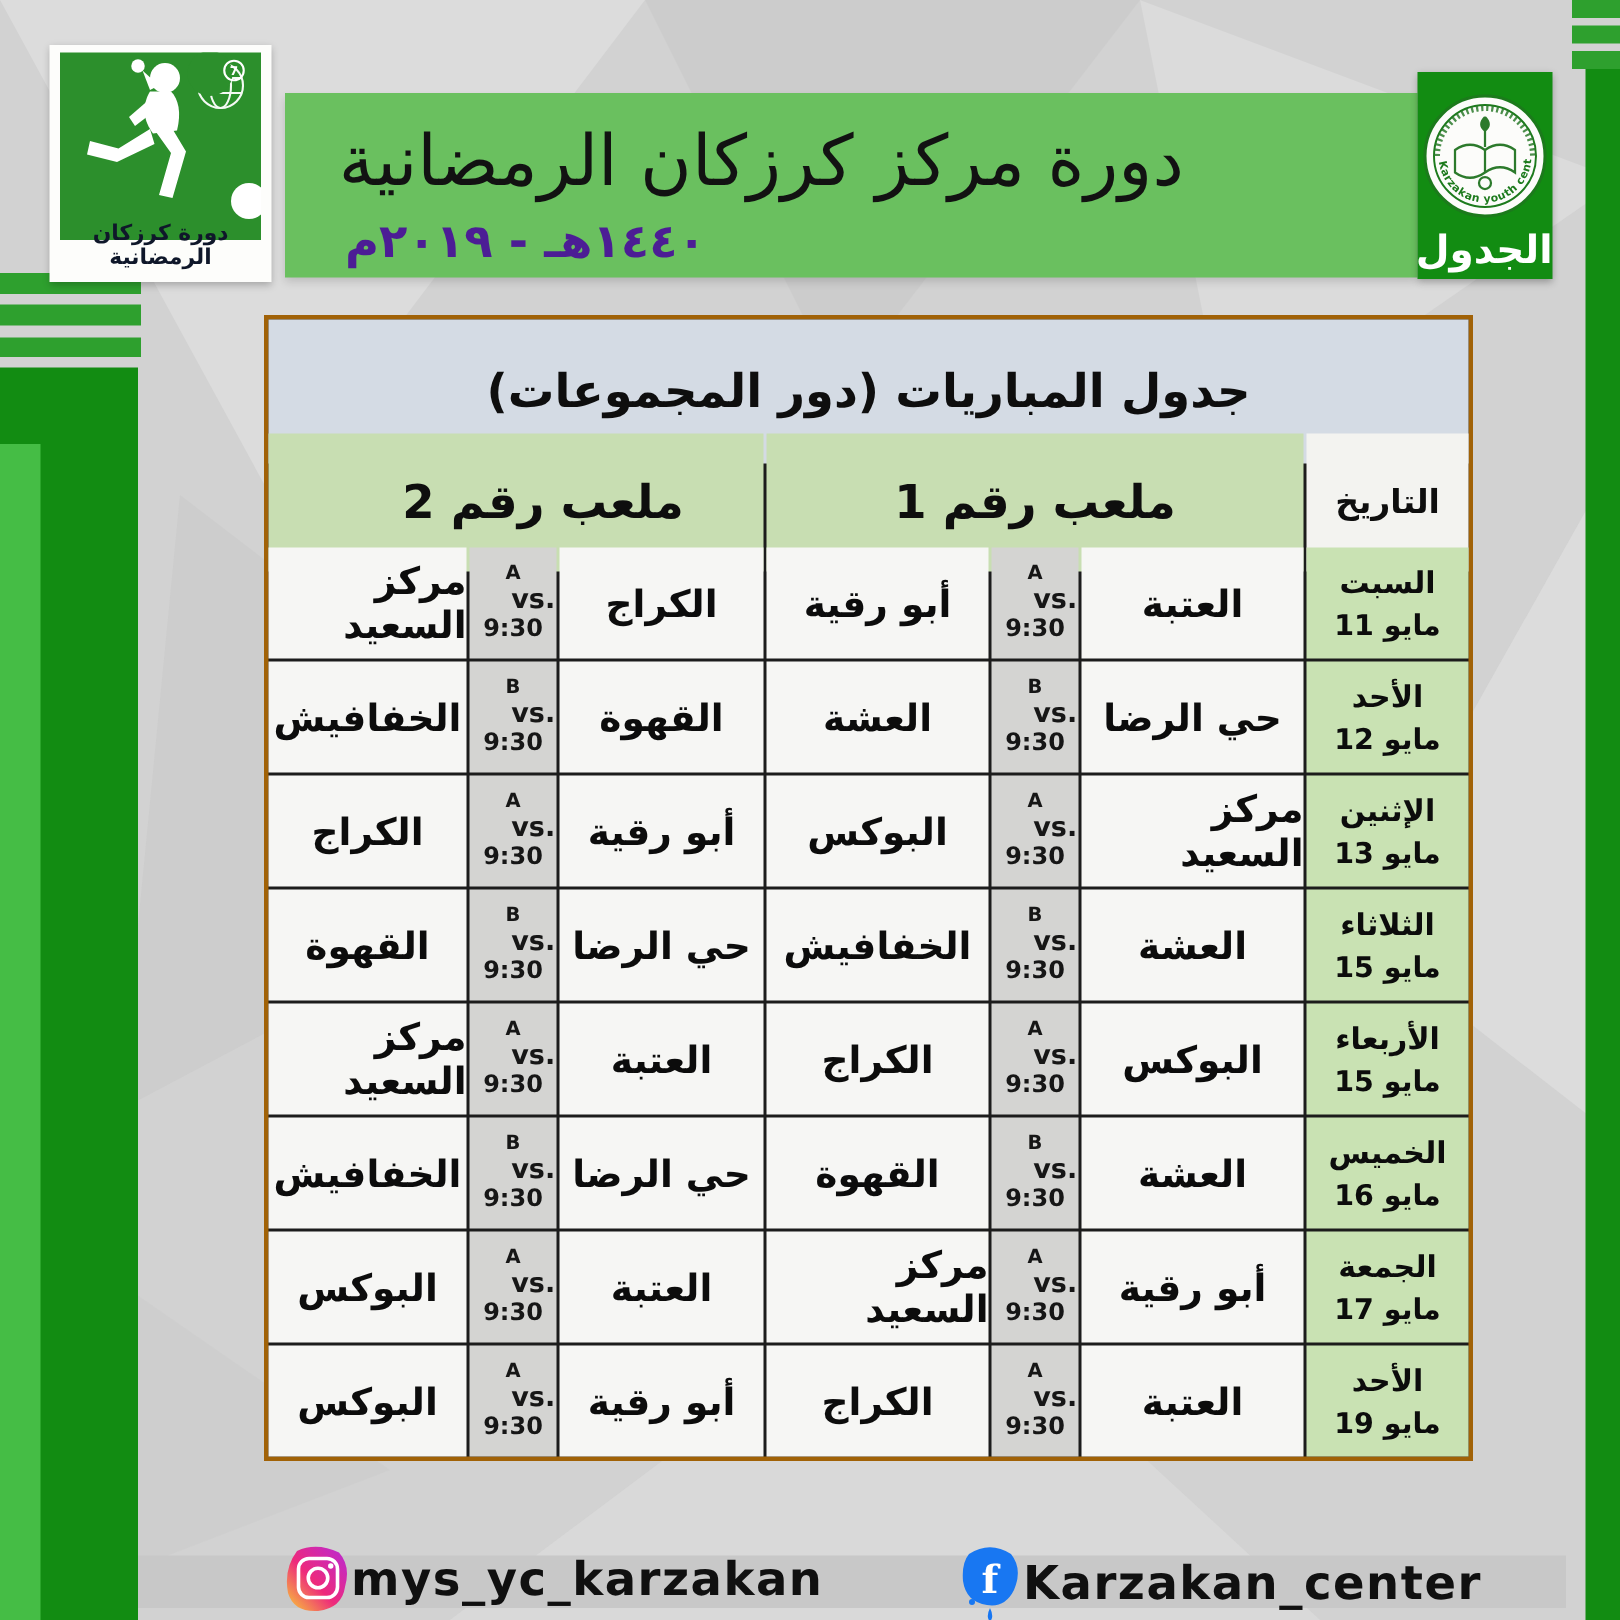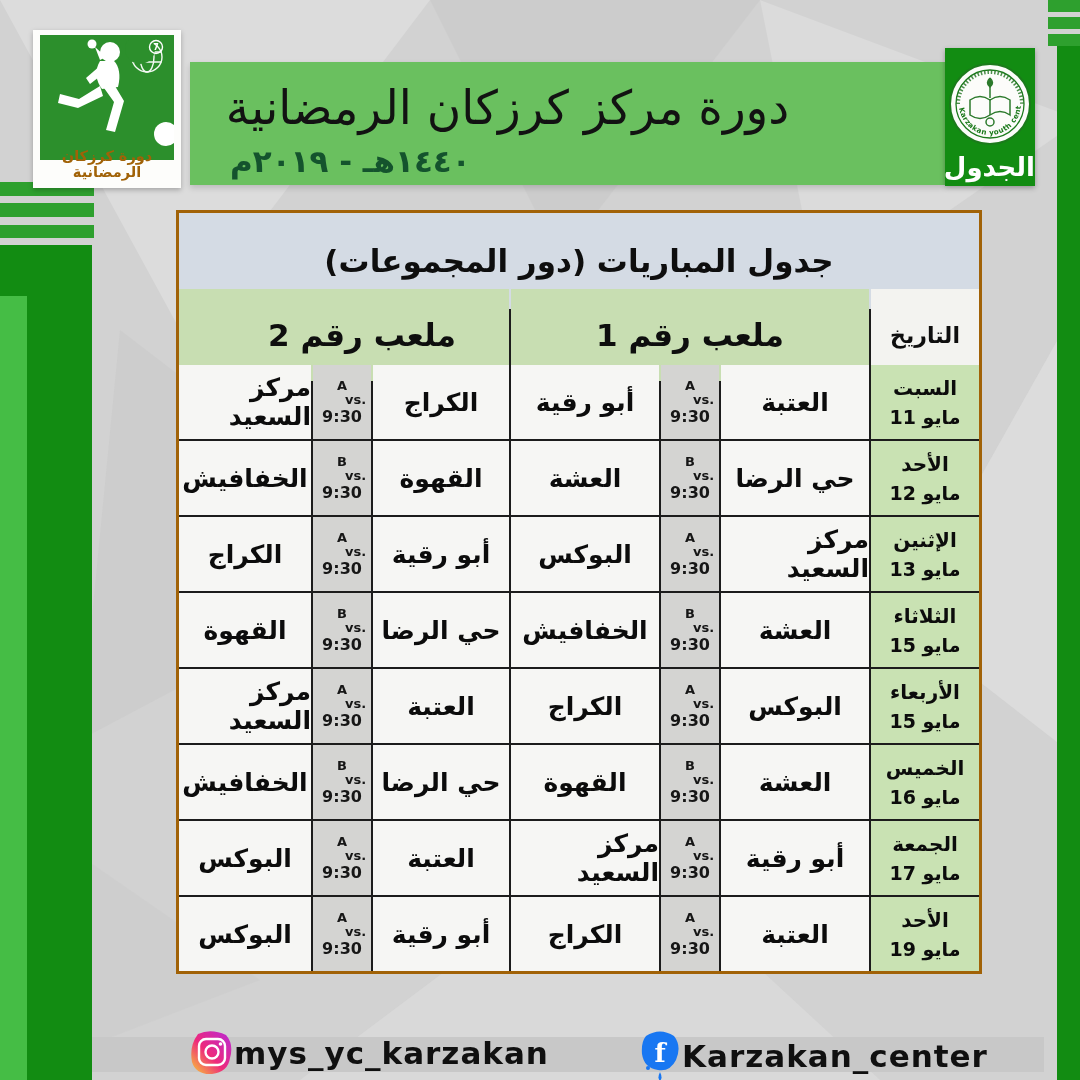--- a/index.html
+++ b/index.html
@@ -27,33 +27,33 @@
     left:190px;top:62px;width:755px;height:123px;background:var(--banner_green);
     box-shadow:0 3px 6px rgba(0,0,0,.15);
   }
   #page-title{
     position:absolute;left:0;right:0;top:18px;text-align:center;
     direction:rtl;font-size:47px;font-weight:normal;color:#121212;
     padding-right:120px;letter-spacing:1px;
   }
   #page-subtitle{
     position:absolute;left:40px;bottom:6px;direction:rtl;
-    font-size:31px;font-weight:bold;color:#14532d;
+    font-size:31px;font-weight:bold;color:#4c1d95;
   }
   
   #tournament-logo-card{
     left:33px;top:30px;width:148px;height:158px;background:#fdfdfb;
     box-shadow:0 2px 5px rgba(0,0,0,.25);
   }
   #logo-green-square{
     position:absolute;left:7px;top:5px;width:134px;height:125px;background:var(--logo_green);
   }
   #logo-caption{
     position:absolute;left:0;right:0;bottom:8px;text-align:center;direction:rtl;
-    font-size:14.5px;font-weight:bold;color:#a16207;
+    font-size:14.5px;font-weight:bold;color:#0f172a;
   }
   
   #center-badge{
     left:945px;top:48px;width:90px;height:138px;background:var(--dark_green);
     box-shadow:0 2px 5px rgba(0,0,0,.3);
   }
   #badge-label{
     position:absolute;left:0;right:0;bottom:4px;text-align:center;direction:rtl;
     color:#fff;font-size:26px;font-weight:bold;margin-top:16px;
   }
@@ -70,21 +70,21 @@
     grid-column:1/-1;height:96px;background:var(--title_row_bg);
     direction:rtl;font-size:31px;font-weight:bold;color:#0e0e0e;letter-spacing:5px;
   }
   .head-cell{height:92px;background:var(--header_green);direction:rtl;
     font-size:31px;font-weight:bold;color:#0e0e0e;}
   #header-date-cell{background:#f3f3f0;font-size:22px;}
   .team-cell{direction:rtl;font-size:25px;font-weight:bold;color:#0c0c0c;}
   .vs-cell{background:var(--vs_grey);flex-direction:column;line-height:1.1;
     font-weight:bold;color:#161616;}
   .vs-cell .group{font-size:13px;}
-  .vs-cell .vs{font-size:13px;margin-left:27px;}
+  .vs-cell .vs{font-size:18px;margin-left:27px;}
   .vs-cell .time{font-size:16px;}
   .date-cell{background:var(--date_green);flex-direction:column;line-height:1.5;
     font-weight:bold;color:#0c0c0c;}
   .date-cell .day{direction:rtl;font-size:20px;}
   .date-cell .dnum{direction:ltr;font-size:19px;}
   
   #footer-bar{left:92px;top:1037px;width:952px;height:35px;background:var(--footer_grey);}
   .social{position:absolute;top:-7px;display:flex;align-items:center;text-align:center;}
   #social-instagram{left:96px;}
   #social-facebook{left:546px;}

